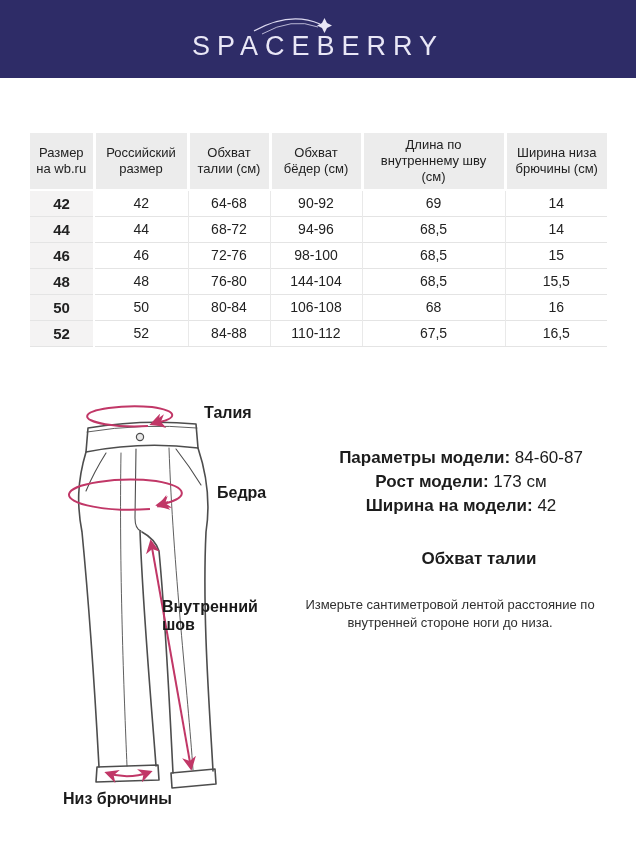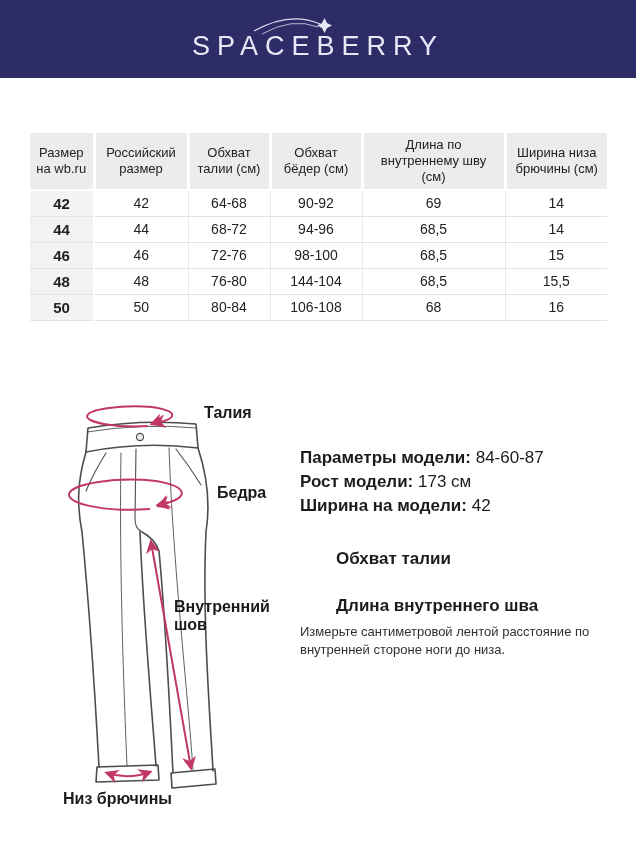--- a/index.html
+++ b/index.html
@@ -91,28 +91,29 @@
   .diag-label {
     position: absolute;
     font-size: 16px;
     font-weight: 600;
     color: #1a1a1a;
     line-height: 18px;
     white-space: nowrap;
   }
   .lbl-waist  { left: 184px; top: 14px; }
   .lbl-hips   { left: 197px; top: 94px; }
-  .lbl-inseam { left: 154px; top: 208px; white-space: normal; width: 104px; }
+  .lbl-inseam { left: 142px; top: 208px; white-space: normal; width: 104px; }
   .lbl-hem    { left: 43px;  top: 400px; }
 
   
   .info-col {
     position: absolute;
     left: 300px; top: 446px;
     width: 322px;
+    text-align: center;
   }
   .model-info { margin-bottom: 31px; }
   .model-line {
     font-size: 17px;
     line-height: 24px;
     color: #1c1c1c;
   }
   .model-line .lbl { font-weight: 700; }
   .model-line .val { font-weight: 400; }
 
@@ -198,20 +199,28 @@
         <td>15,5</td>
       </tr>
       <tr>
         <td>50</td>
         <td>50</td>
         <td>80-84</td>
         <td>106-108</td>
         <td>68</td>
         <td>16</td>
       </tr>
+      <tr>
+        <td>52</td>
+        <td>52</td>
+        <td>84-88</td>
+        <td>110-112</td>
+        <td>67,5</td>
+        <td>16,5</td>
+      </tr>
     </tbody>
 </table>
 
 <div class="diagram">
   <svg width="270" height="430" viewBox="0 0 270 430">
     <defs>
       <marker id="arrow" viewBox="0 0 10 10" refX="8" refY="5" markerWidth="7" markerHeight="7" orient="auto-start-reverse">
         <path d="M 0 0 L 10 5 L 0 10 L 3 5 Z" fill="#c13767"></path>
       </marker>
     </defs>
@@ -277,17 +286,16 @@
       <span class="val">42</span>
     </div>
   </div>
 
   <div class="guide-section">
     <div class="guide-title">Обхват талии</div>
   </div>
 
 
   <div class="guide-section">
-    <div class="guide-title">Длина внутреннего шва</div>
     <div class="guide-text">Измерьте сантиметровой лентой расстояние по внутренней стороне ноги до низа.</div>
   </div>
 
 </div>
 
 </body></html>

